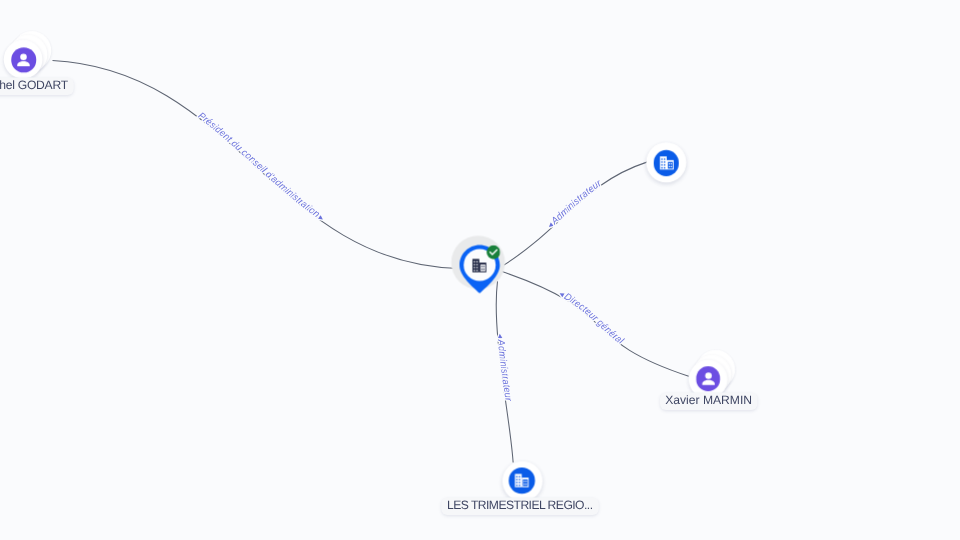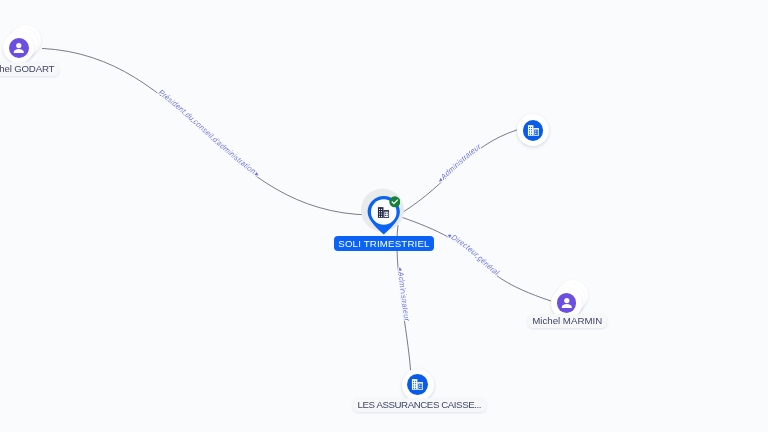--- a/index.html
+++ b/index.html
@@ -170,16 +170,15 @@
         <g fill="#1c2340">
           <rect x="7.6" y="6.3" width="0.95" height="0.95"></rect>
           <rect x="9.1" y="6.3" width="0.95" height="0.95"></rect>
           <rect x="7.6" y="8.4" width="0.95" height="0.95"></rect>
           <rect x="9.1" y="8.4" width="0.95" height="0.95"></rect>
         </g>
       </svg>
  </div>
 
  <div class="node-label" style="left:-19.6px;top:61.5px;letter-spacing:-.2px">Michel GODART</div>
- <div class="node-label" style="left:527.7px;top:314.3px;letter-spacing:.0px">Michel MARMIN</div>
- <div class="node-label" style="left:353.1px;top:397.8px">LES ASSURANCES CAISSE...</div>
- <div class="node-label" style="left:334.4px;top:236px;background:#0a63f5;color:#fff;border-radius:4px;font-size:9.7px;padding:0 3.9px;height:14.8px;line-height:15.2px;box-shadow:none;letter-spacing:.17px">SOLI TRIMESTRIEL</div>
+ <div class="node-label" style="left:527.7px;top:314.3px;letter-spacing:.0px">Xavier MARMIN</div>
+ <div class="node-label" style="left:353.1px;top:397.8px">LES TRIMESTRIEL REGIO...</div>
 </div>
 
 </body></html>

